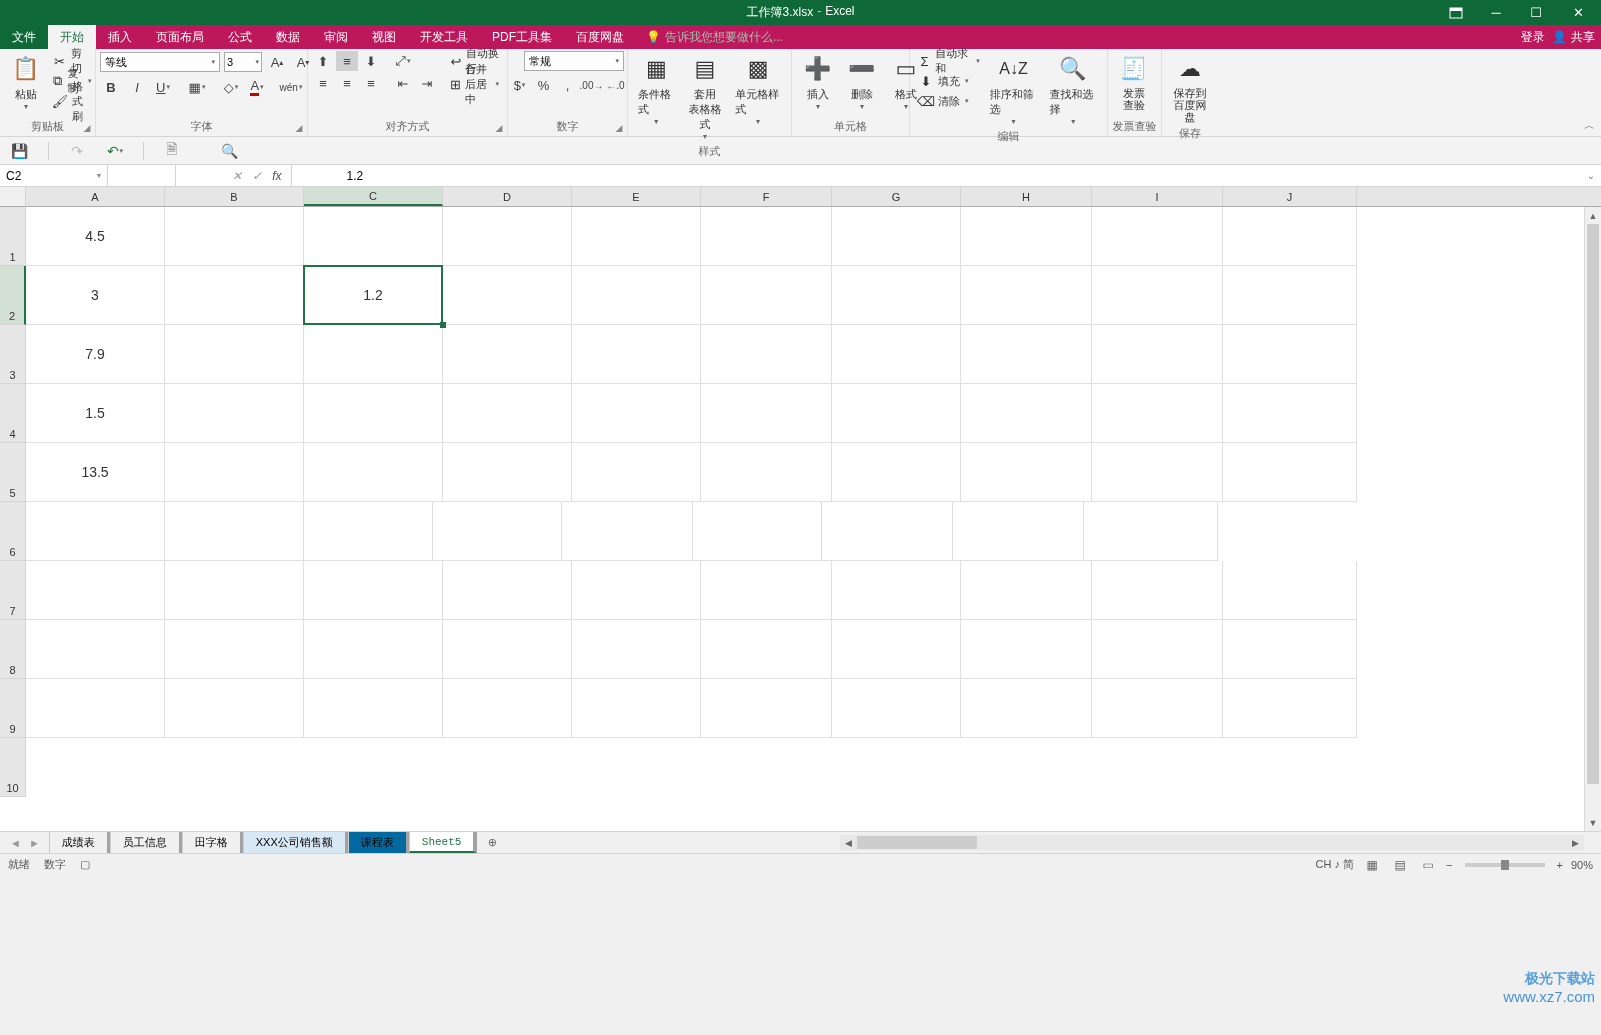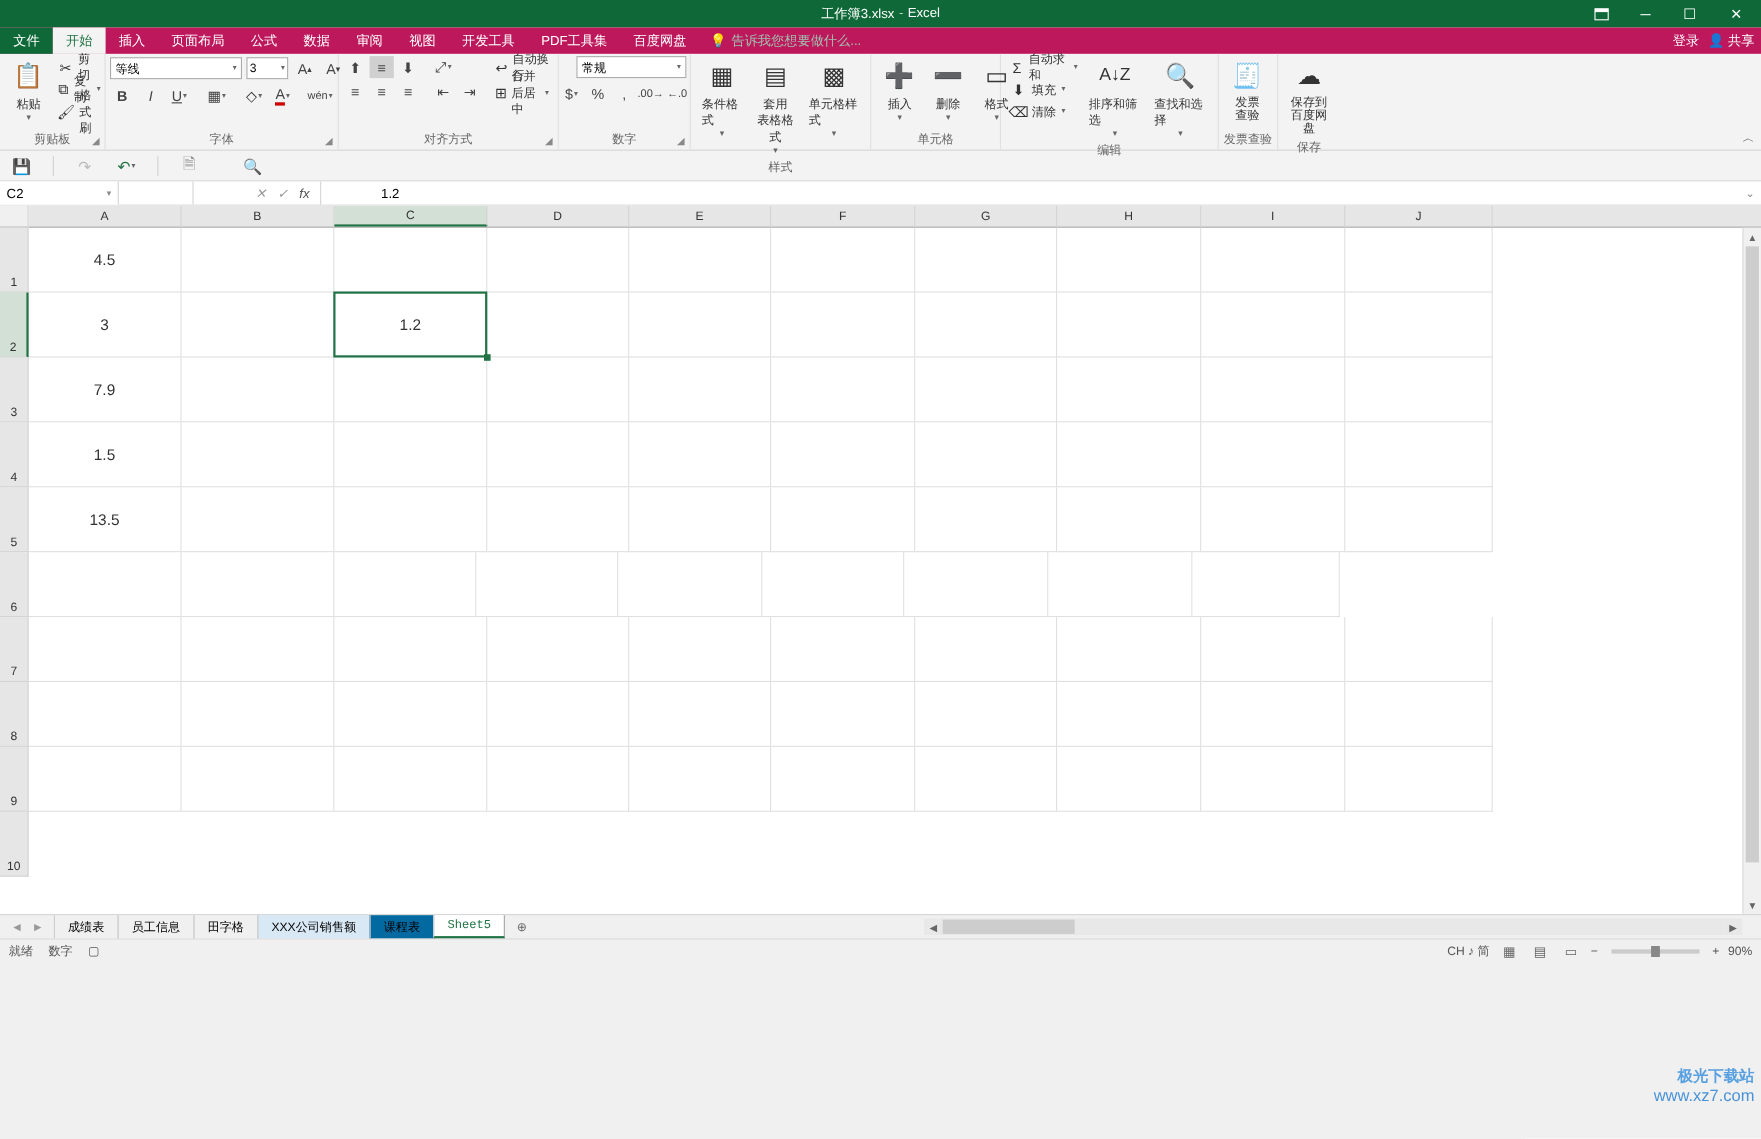--- a/index.html
+++ b/index.html
@@ -85,21 +85,21 @@
 
 .vscroll { position: absolute; right: 0; top: 20px; bottom: 0; width: 17px; background: #f0f0f0; border-left: 1px solid #dadada; }
 .vscroll-btn { height: 17px; display: flex; align-items: center; justify-content: center; font-size: 9px; color: #666; cursor: pointer; }
 .vscroll-thumb { position: absolute; top: 17px; left: 2px; right: 2px; height: 560px; background: #cdcdcd; cursor: pointer; }
 
 
 .sheet-tab-bar { height: 22px; background: #f0f0f0; display: flex; align-items: stretch; border-top: 1px solid #d4d4d4; font-size: 11px; position: relative; }
 .tab-nav { display: flex; align-items: center; gap: 8px; padding: 0 10px; color: #999; }
 .tab-nav span { cursor: pointer; }
 .sheet-tabs { display: flex; }
-.sheet-tab { padding: 0 12px; display: flex; align-items: center; border-right: 1px solid #a3a3a3; border-left: 1px solid #ccc; background: #f0f0f0; cursor: pointer; margin-left: -1px; }
+.sheet-tab { padding: 0 12px; display: flex; align-items: center; border-right: 4px solid #a3a3a3; border-left: 1px solid #ccc; background: #f0f0f0; cursor: pointer; margin-left: -1px; }
 .sheet-tab.active { background: #fff; border-bottom: 2px solid #217346; color: #217346; font-weight: 500; font-family: Liberation Mono, monospace; }
 .sheet-tab.hl1 { background: #0369a1; }
 .sheet-tab.hl2 { background: #d9e8f5; }
 .new-sheet { width: 30px; display: flex; align-items: center; justify-content: center; cursor: pointer; color: #666; }
 .hscroll { position: absolute; left: 840px; right: 17px; top: 3px; height: 15px; background: #f0f0f0; display: flex; }
 .hscroll-btn { width: 17px; display: flex; align-items: center; justify-content: center; font-size: 9px; color: #666; cursor: pointer; background: #e8e8e8; }
 .hscroll-track { flex: 1; background: #e8e8e8; position: relative; }
 .hscroll-thumb { position:absolute; left:0; width: 120px; top:1px; bottom:1px; background:#cdcdcd; }
 
 

